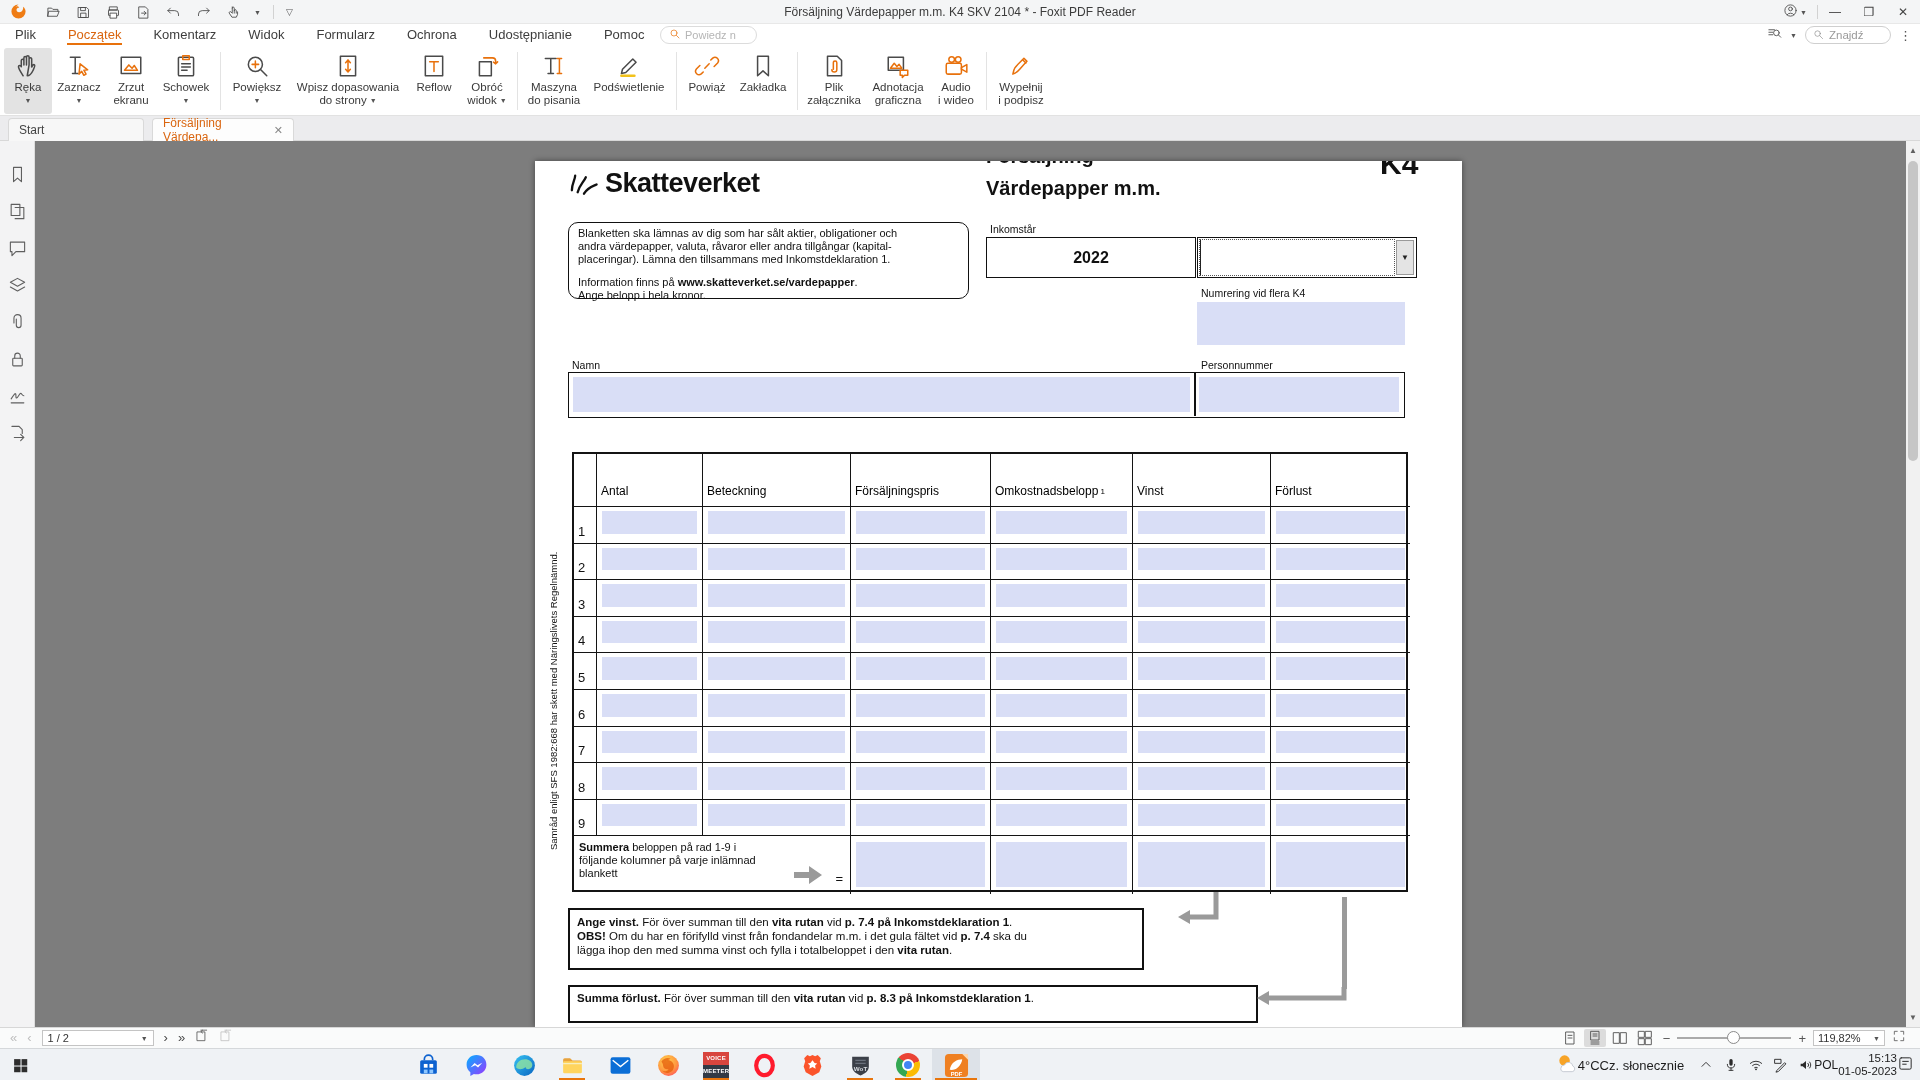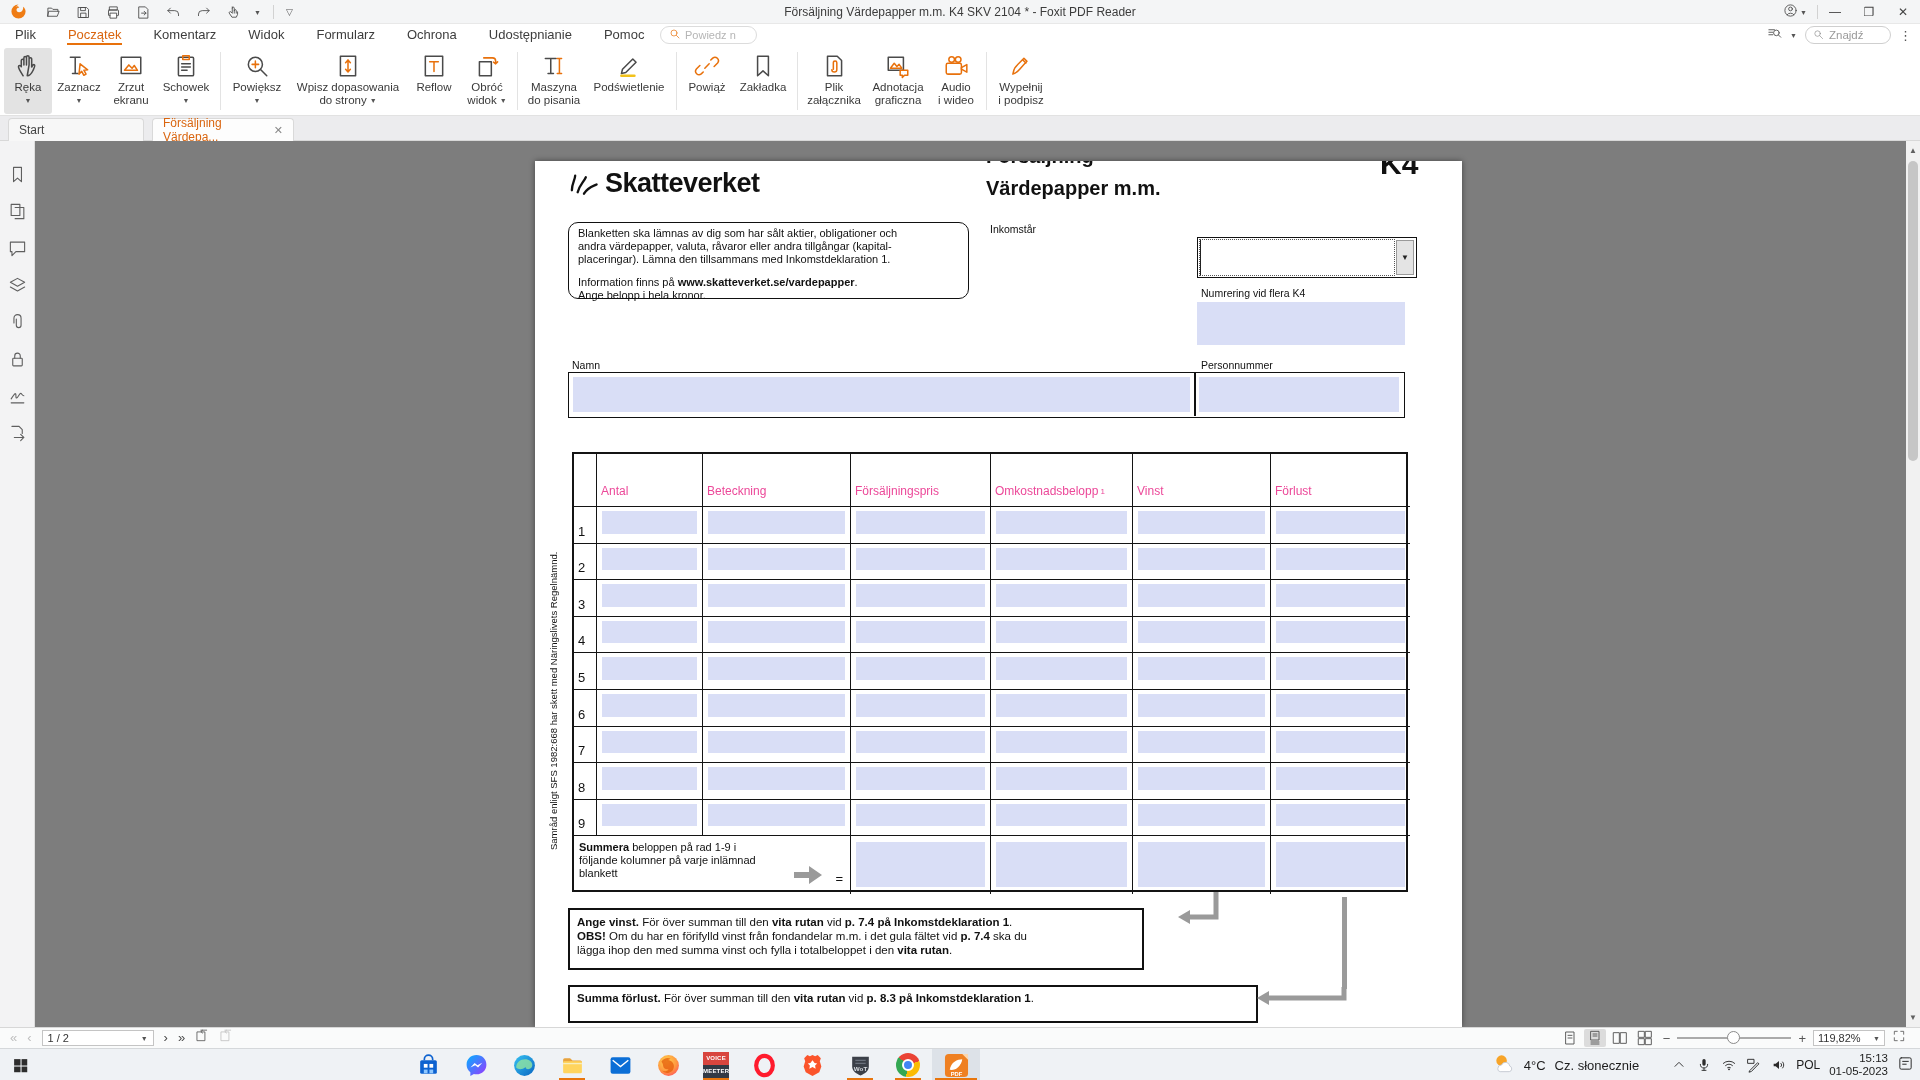--- a/index.html
+++ b/index.html
@@ -75,21 +75,21 @@
 .combo-btn{width:18px;margin:2px 2px 2px 0;background:#e4e4e4;border:1px solid #9a9a9a;display:flex;align-items:center;justify-content:center;font-size:8px;color:#222;}
 .numfield{position:absolute;left:662px;top:141px;width:208px;height:43px;}
 .npbox{position:absolute;left:33px;top:211px;width:837px;height:46px;border:1.5px solid #111;}
 .np-div{position:absolute;left:625px;top:0;width:1.5px;height:43px;background:#111;}
 .npfield{position:absolute;top:4px;height:35px;}
 .sec-a{position:absolute;left:35px;top:266px;font-size:16.5px;font-weight:bold;color:#111;}
 .ftable{position:absolute;left:37px;top:291px;width:836px;height:440px;display:grid;grid-template-columns:22px 106px 148px 140px 142px 138px 140px;grid-template-rows:52px repeat(9,36.6px) 58.6px;border:2px solid #141414;background:#fff;}
 .ftable>div{border-left:1.5px solid #141414;border-top:1.5px solid #141414;position:relative;}
 .ftable>div.c0{border-left:none;}
 .ftable>div.hr{border-top:none;}
-.th{display:flex;align-items:flex-end;padding:0 2px 8px 4px;font-size:12px;color:#ec4899;}
+.th{display:flex;align-items:flex-end;padding:0 2px 8px 4px;font-size:12px;color:#000000;}
 .th sup{font-size:8px;margin-left:2px;transform:translateY(-2px);}
 .tdf{display:flex;padding:4px 5px 9px 5px;}
 .tdf .bf{flex:1;}
 .rownum{position:absolute;left:4px;bottom:4px;font-size:13px;color:#111;}
 .sumtext{grid-column:1/4;padding:5px 0 0 5px;font-size:11px;line-height:12.6px;color:#111;}
 .sum-arrow{position:absolute;right:26px;bottom:8px;}
 .sum-eq{position:absolute;right:7px;bottom:8px;font-size:13px;color:#111;}
 .tds{display:flex;padding:6px 5px 7px 5px;}
 .tds .bf{flex:1;}
 .marginnote{position:absolute;left:11px;top:259px;height:430px;width:14px;writing-mode:vertical-rl;transform:rotate(180deg);font-size:9.5px;color:#111;white-space:nowrap;display:flex;align-items:center;}
@@ -118,21 +118,21 @@
 .tk-start{position:absolute;left:10px;top:7px;width:20px;height:18px;display:flex;align-items:center;justify-content:center;}
 .tk-search{position:absolute;left:40px;top:4px;width:357px;height:24px;background:#fff;border:1px solid #b7babd;display:flex;align-items:center;padding:0 8px;gap:7px;overflow:hidden;}
 .tk-search span{font-size:13px;color:#4a4a4a;white-space:nowrap;}
 .tk-simg{position:absolute;right:0;top:0;width:62px;height:22px;background:linear-gradient(#b9d3c3,#7fa36d);}
 .tk-simg i{position:absolute;bottom:0;width:5px;height:14px;background:#d9c79c;}
 #tk-icons{position:absolute;left:404px;top:0;height:32px;display:flex;}
 .tk-btn{width:48px;height:32px;display:flex;align-items:center;justify-content:center;position:relative;}
 .tk-btn.activeapp{background:#dde2e8;}
 .tk-run{position:absolute;bottom:0;left:11px;width:26px;height:3px;background:#e8750c;}
 .tk-btn.activeapp .tk-run{left:3px;width:42px;}
-.tray{position:absolute;right:6px;top:0;height:32px;display:flex;align-items:center;gap:9px;}
+.tray{position:absolute;right:6px;top:0;height:32px;display:flex;align-items:center;}
 .tray .txt{font-size:13px;color:#1d1d1d;}
 .clock{text-align:right;font-size:11.5px;line-height:13px;color:#1d1d1d;}
 .vm{width:26px;height:26px;display:flex;flex-direction:column;}
 .vm-t{flex:1;background:#d8453e;color:#fff;font-size:6px;font-weight:bold;text-align:center;line-height:13px;letter-spacing:.2px;}
 .vm-b{flex:1;background:#323a45;color:#fff;font-size:6px;font-weight:bold;text-align:center;line-height:13px;letter-spacing:.2px;}
 .chrome{width:24px;height:24px;border-radius:50%;background:conic-gradient(from -50deg,#ea4335 0 120deg,#fbbc05 0 240deg,#34a853 0 360deg);position:relative;}
 .chrome i{position:absolute;inset:6px;background:#4285f4;border:2.5px solid #fff;border-radius:50%;}
 b{font-weight:bold;}
 </style>
 </head>
@@ -502,20 +502,21 @@
       <div class="infobox">
         <div>Blanketten ska lämnas av dig som har sålt aktier, obligationer och</div>
         <div>andra värdepapper, valuta, råvaror eller andra tillgångar (kapital-</div>
         <div>placeringar). Lämna den tillsammans med Inkomstdeklaration 1.</div>
         <div style="height:9px;"></div>
         <div><span>Information finns på </span><b>www.skatteverket.se/vardepapper</b><span>.</span></div>
         <div>Ange belopp i hela kronor.</div>
       </div>
 
       <div class="f-label" style="left:455px;top:62px;">Inkomstår</div>
+      <div class="inkbox">2022</div>
       <div class="f-label" style="left:666px;top:62px;margin-top:32px;">Datum då blanketten fylls i</div>
       <div class="combo">
         <div class="combo-text"></div>
         <div class="combo-btn">▼</div>
       </div>
       <div class="f-label" style="left:666px;top:126px;">Numrering vid flera K4</div>
       <div class="numfield blue"></div>
 
       <div class="f-label" style="left:37px;top:198px;">Namn</div>
       <div class="f-label" style="left:666px;top:198px;">Personnummer</div>

